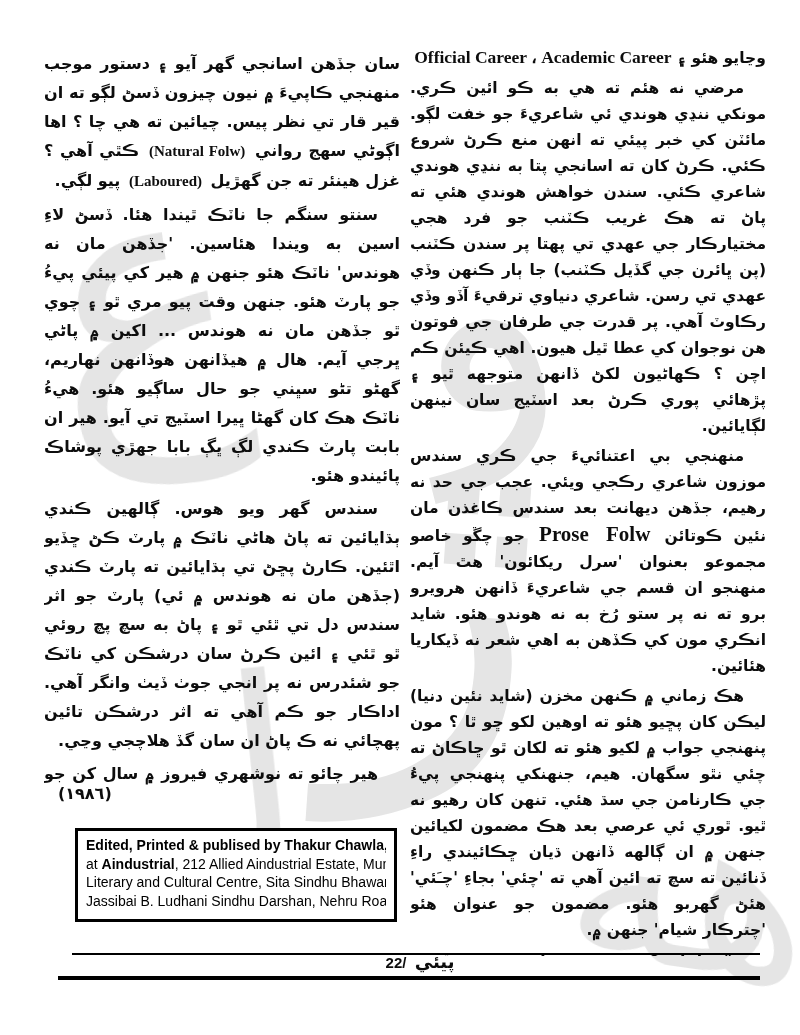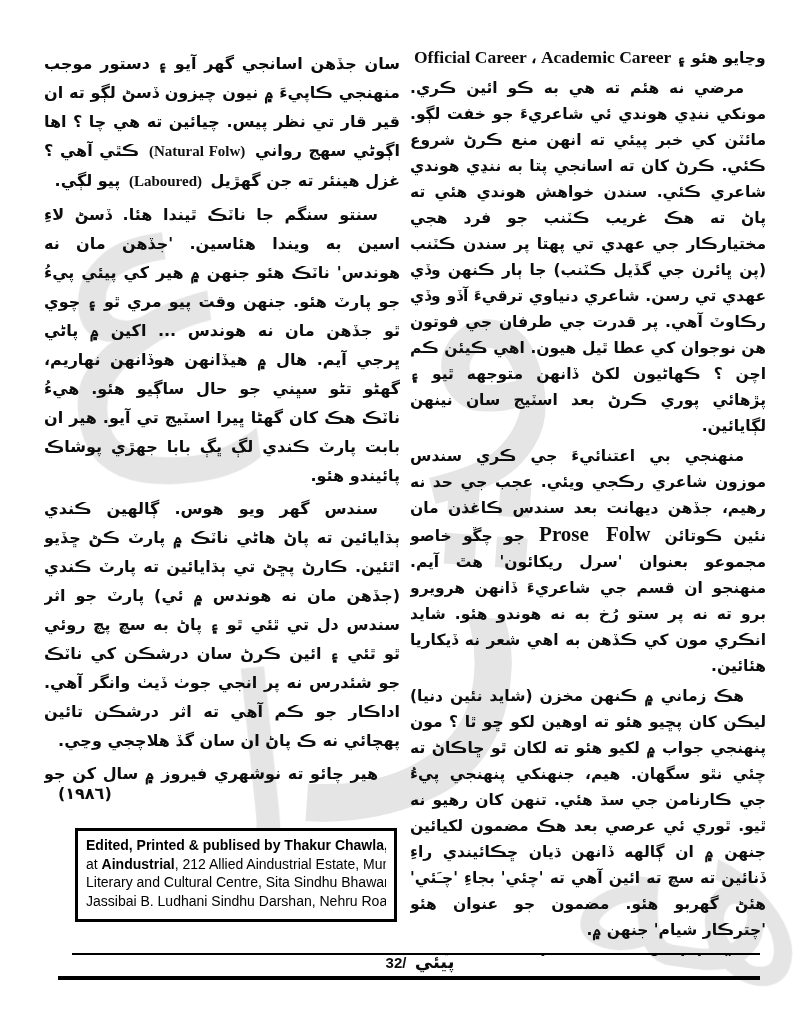--- a/index.html
+++ b/index.html
@@ -19,21 +19,21 @@
   .col-left p{font-size:16px;line-height:29px;font-weight:bold;}
   .col-right p{font-size:15.5px;line-height:26px;font-weight:bold;}
   .indent{text-indent:22px;}
   .lat{
     font-family:"Liberation Serif",serif;font-weight:bold;
     direction:ltr;unicode-bidi:isolate;margin:0 3px;white-space:nowrap;
   }
   .lat-small{font-size:15px;}
   .lat-big{font-size:21px;}
   
-  .col-heading{font-size:16.5px;line-height:28px;font-weight:bold;text-align:left;margin:0 0 4px 0;}
+  .col-heading{font-size:16.5px;line-height:28px;font-weight:bold;text-align:center;margin:0 0 4px 0;}
   .col-heading .en{
     font-family:"Liberation Serif",serif;font-weight:bold;font-size:17.5px;
     direction:ltr;unicode-bidi:isolate;margin-left:4px;
   }
   .couplet{text-align:right;padding-right:34px;text-indent:0 !important;}
   
   .year-note{
     position:absolute;left:58px;top:784px;z-index:1;
     font-size:16px;font-weight:bold;direction:ltr;
   }
@@ -112,17 +112,17 @@
     <div class="pub-line">
       <span>at </span><span class="pub-bold">Aindustrial</span><span>, 212 Allied Aindustrial Estate, Mumbai-</span>
     </div>
     <div class="pub-line">Literary and Cultural Centre, Sita Sindhu Bhawan,</div>
     <div class="pub-line">Jassibai B. Ludhani Sindhu Darshan, Nehru Road,</div>
   </div>
 
   <div class="rule-top"></div>
   <div class="footer-label">
     <span class="ar">پيئي</span>
-    <span class="num">32/</span>
+    <span class="num">22/</span>
   </div>
   <div class="rule-bottom"></div>
 
 </div>
 
 </body></html>

